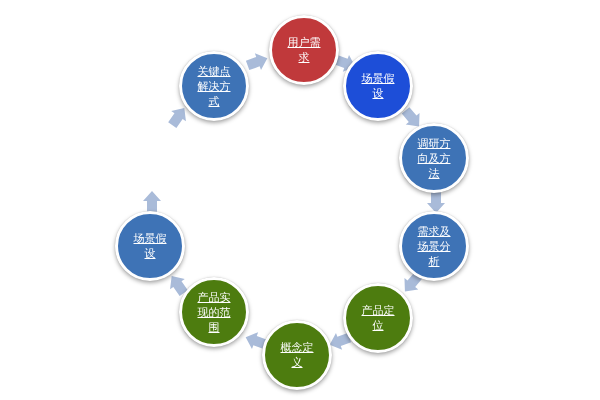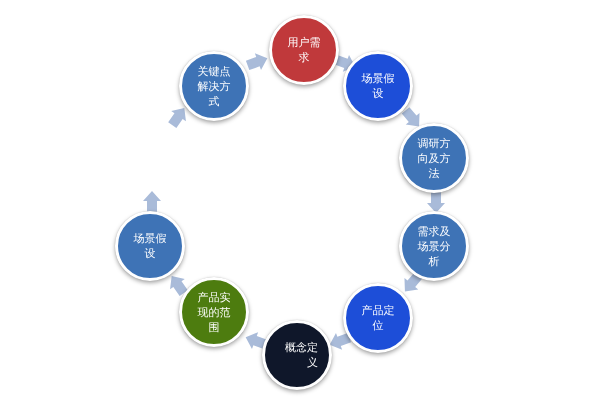--- a/index.html
+++ b/index.html
@@ -4,21 +4,21 @@
 <style>
   html, body { margin:0; padding:0; background:#ffffff; }
   body { width:600px; height:400px; position:relative; overflow:hidden;
          font-family: "DejaVu Sans", sans-serif; }
   #diagram { position:absolute; left:0; top:0; width:600px; height:400px; }
   .node { position:absolute; width:64px; height:64px; border-radius:50%;
           border:3px solid #ffffff;
           box-shadow: 0 2px 4px rgba(0,0,0,0.35), 0 0 1px rgba(0,0,0,0.25);
           display:flex; align-items:center; justify-content:center;
           text-align:center; color:#ffffff; font-size:11px; line-height:15px;
-          box-sizing:content-box; }
+          box-sizing:content-box;text-decoration:underline; }
   .node span { display:block; width:42px; word-break:break-all; }
   .arrow { position:absolute; width:0; height:0; }
   .arrow svg { position:absolute; left:-11px; top:-9px; overflow:visible; }
 </style>
 </head>
 <body>
 
 <div id="diagram">
     <div class="arrow" style="left: 345px; top: 63px;">
       <svg width="22" height="18" viewBox="-11 -9 22 18" style="transform:rotate(20deg)">
@@ -75,24 +75,24 @@
     </div>
     <div class="node" style="left: 343px; top: 51px; background: #1d4ed8;">
       <span>场景假设</span>
     </div>
     <div class="node" style="left: 399px; top: 123px; background: rgb(62, 115, 182);">
       <span>调研方向及方法</span>
     </div>
     <div class="node" style="left: 399px; top: 211px; background: rgb(62, 115, 182);">
       <span>需求及场景分析</span>
     </div>
-    <div class="node" style="left: 343px; top: 283px; background: #1d4ed8;">
+    <div class="node" style="left: 343px; top: 283px; background: #4d7c0f;">
       <span>产品定位</span>
     </div>
-    <div class="node" style="left: 262px; top: 320px; background: #0f172a; text-align: right;">
+    <div class="node" style="left: 262px; top: 320px; background: #4d7c0f;">
       <span>概念定义</span>
     </div>
     <div class="node" style="left: 179px; top: 277px; background: #4d7c0f;">
       <span>产品实现的范围</span>
     </div>
     <div class="node" style="left: 115px; top: 211px; background: rgb(62, 115, 182);">
       <span>场景假设</span>
     </div>
     <div class="node" style="left: 179px; top: 51px; background: rgb(62, 115, 182);">
       <span>关键点解决方式</span>

